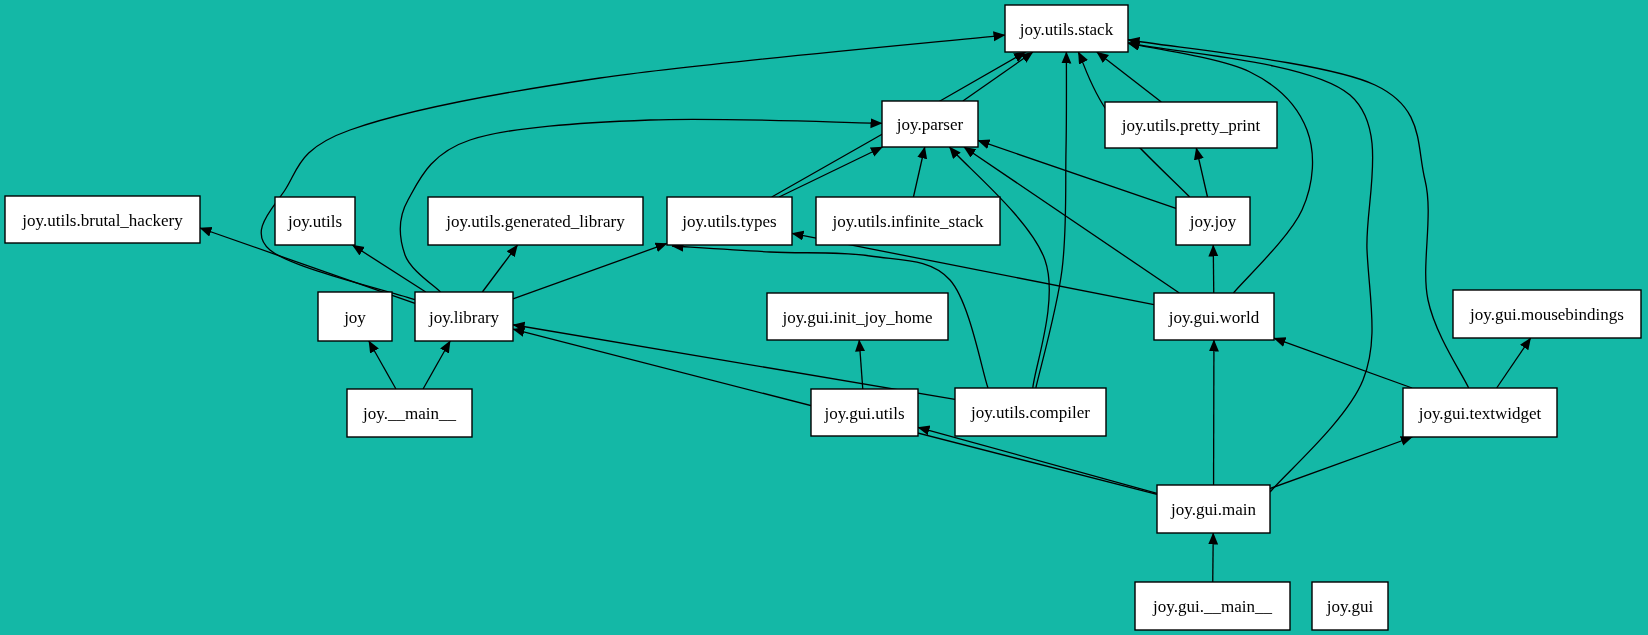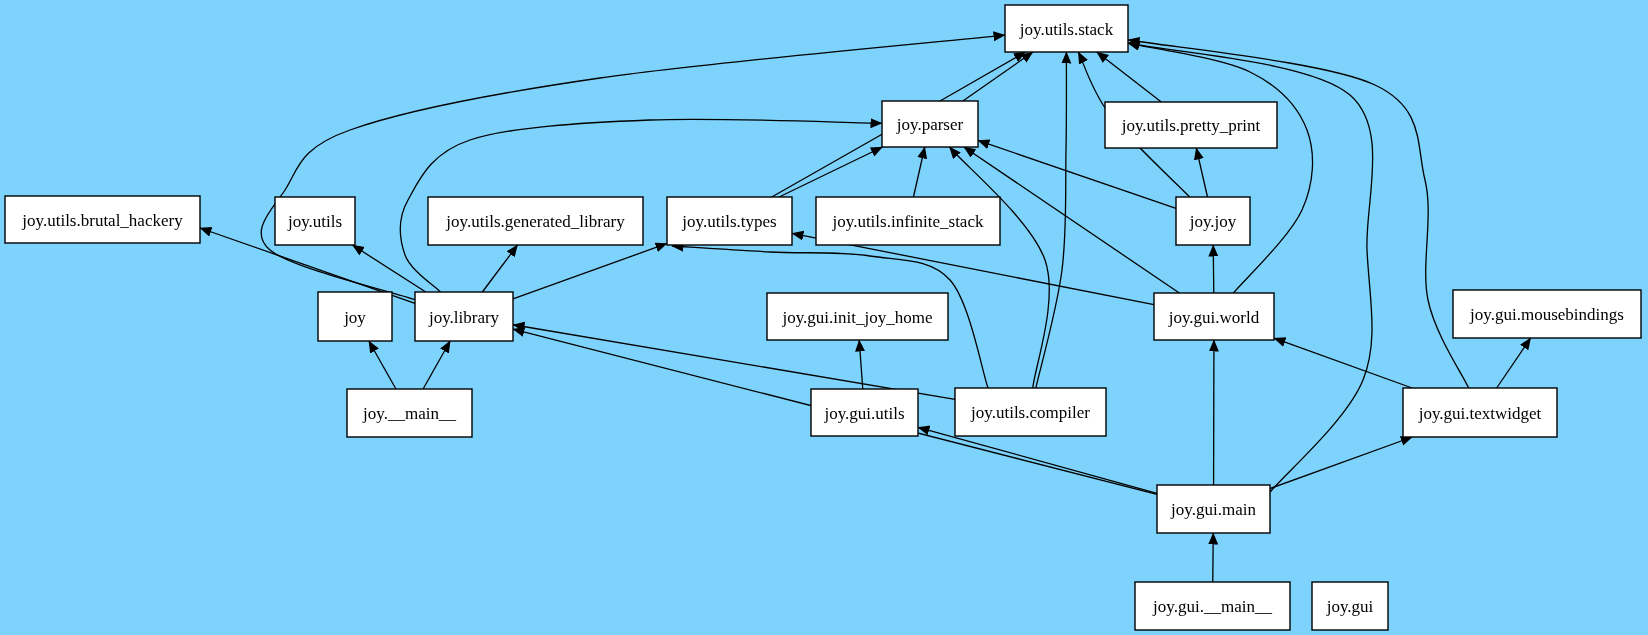--- a/index.html
+++ b/index.html
@@ -4,21 +4,21 @@
 <style>
   html, body {
     margin: 0;
     padding: 0;
     background: #ffffff;
   }
   .graph-wrap {
     position: relative;
     width: 1648px;
     height: 635px;
-    background: #7dd3fc;
+    background: #14b8a6;
     overflow: hidden;
   }
   svg {
     display: block;
     font-family: "Liberation Serif", "DejaVu Serif", serif;
   }
   .edge-path {
     fill: none;
     stroke: #000000;
     stroke-width: 1.3;

